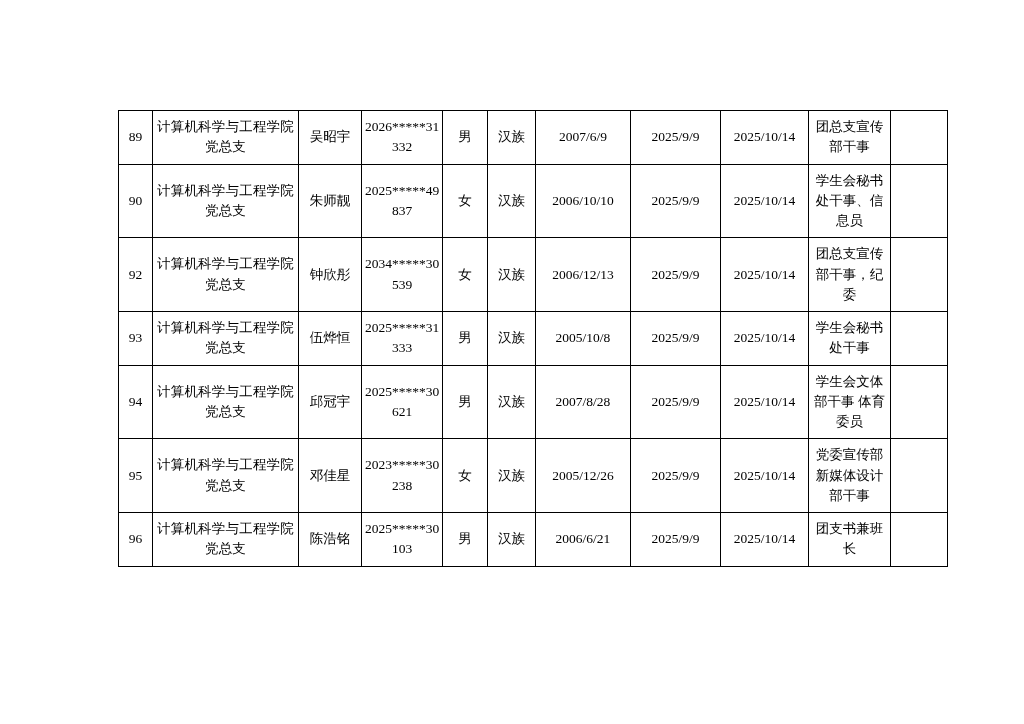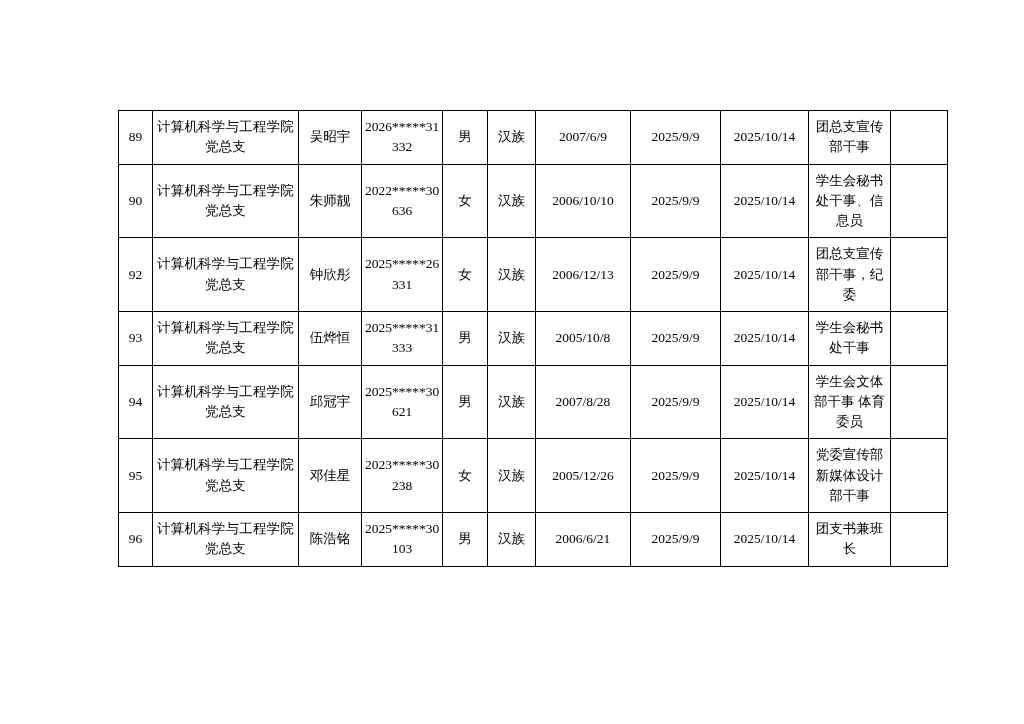--- a/index.html
+++ b/index.html
@@ -91,34 +91,34 @@
           <td>2007/6/9</td>
           <td>2025/9/9</td>
           <td>2025/10/14</td>
           <td class="cell-duty">团总支宣传部干事</td>
           <td class="cell-note"></td>
         </tr>
         <tr>
           <td>90</td>
           <td class="cell-branch">计算机科学与工程学院党总支</td>
           <td>朱师靓</td>
-          <td class="cell-id">2022*****30636</td>
+          <td class="cell-id">2025*****49837</td>
           <td>女</td>
           <td>汉族</td>
           <td>2006/10/10</td>
           <td>2025/9/9</td>
           <td>2025/10/14</td>
           <td class="cell-duty">学生会秘书处干事、信息员</td>
           <td class="cell-note"></td>
         </tr>
         <tr>
           <td>92</td>
           <td class="cell-branch">计算机科学与工程学院党总支</td>
           <td>钟欣彤</td>
-          <td class="cell-id">2025*****26331</td>
+          <td class="cell-id">2034*****30539</td>
           <td>女</td>
           <td>汉族</td>
           <td>2006/12/13</td>
           <td>2025/9/9</td>
           <td>2025/10/14</td>
           <td class="cell-duty">团总支宣传部干事，纪委</td>
           <td class="cell-note"></td>
         </tr>
         <tr>
           <td>93</td>

